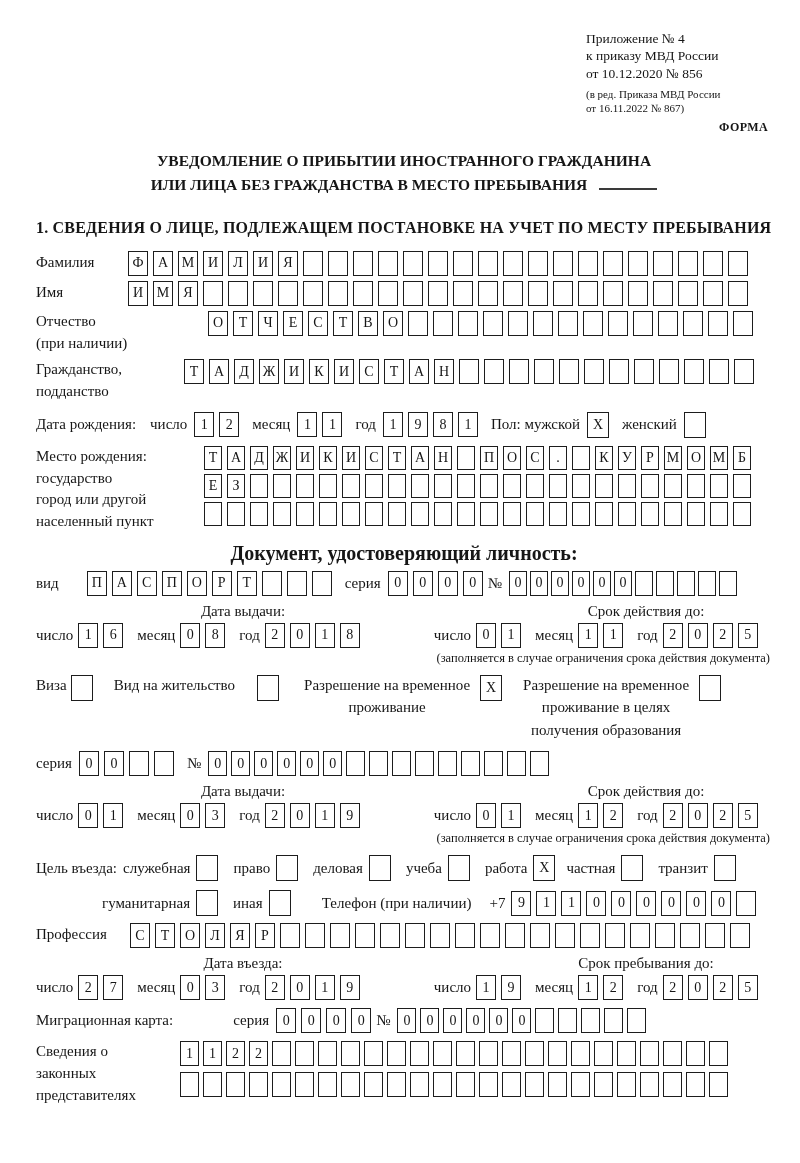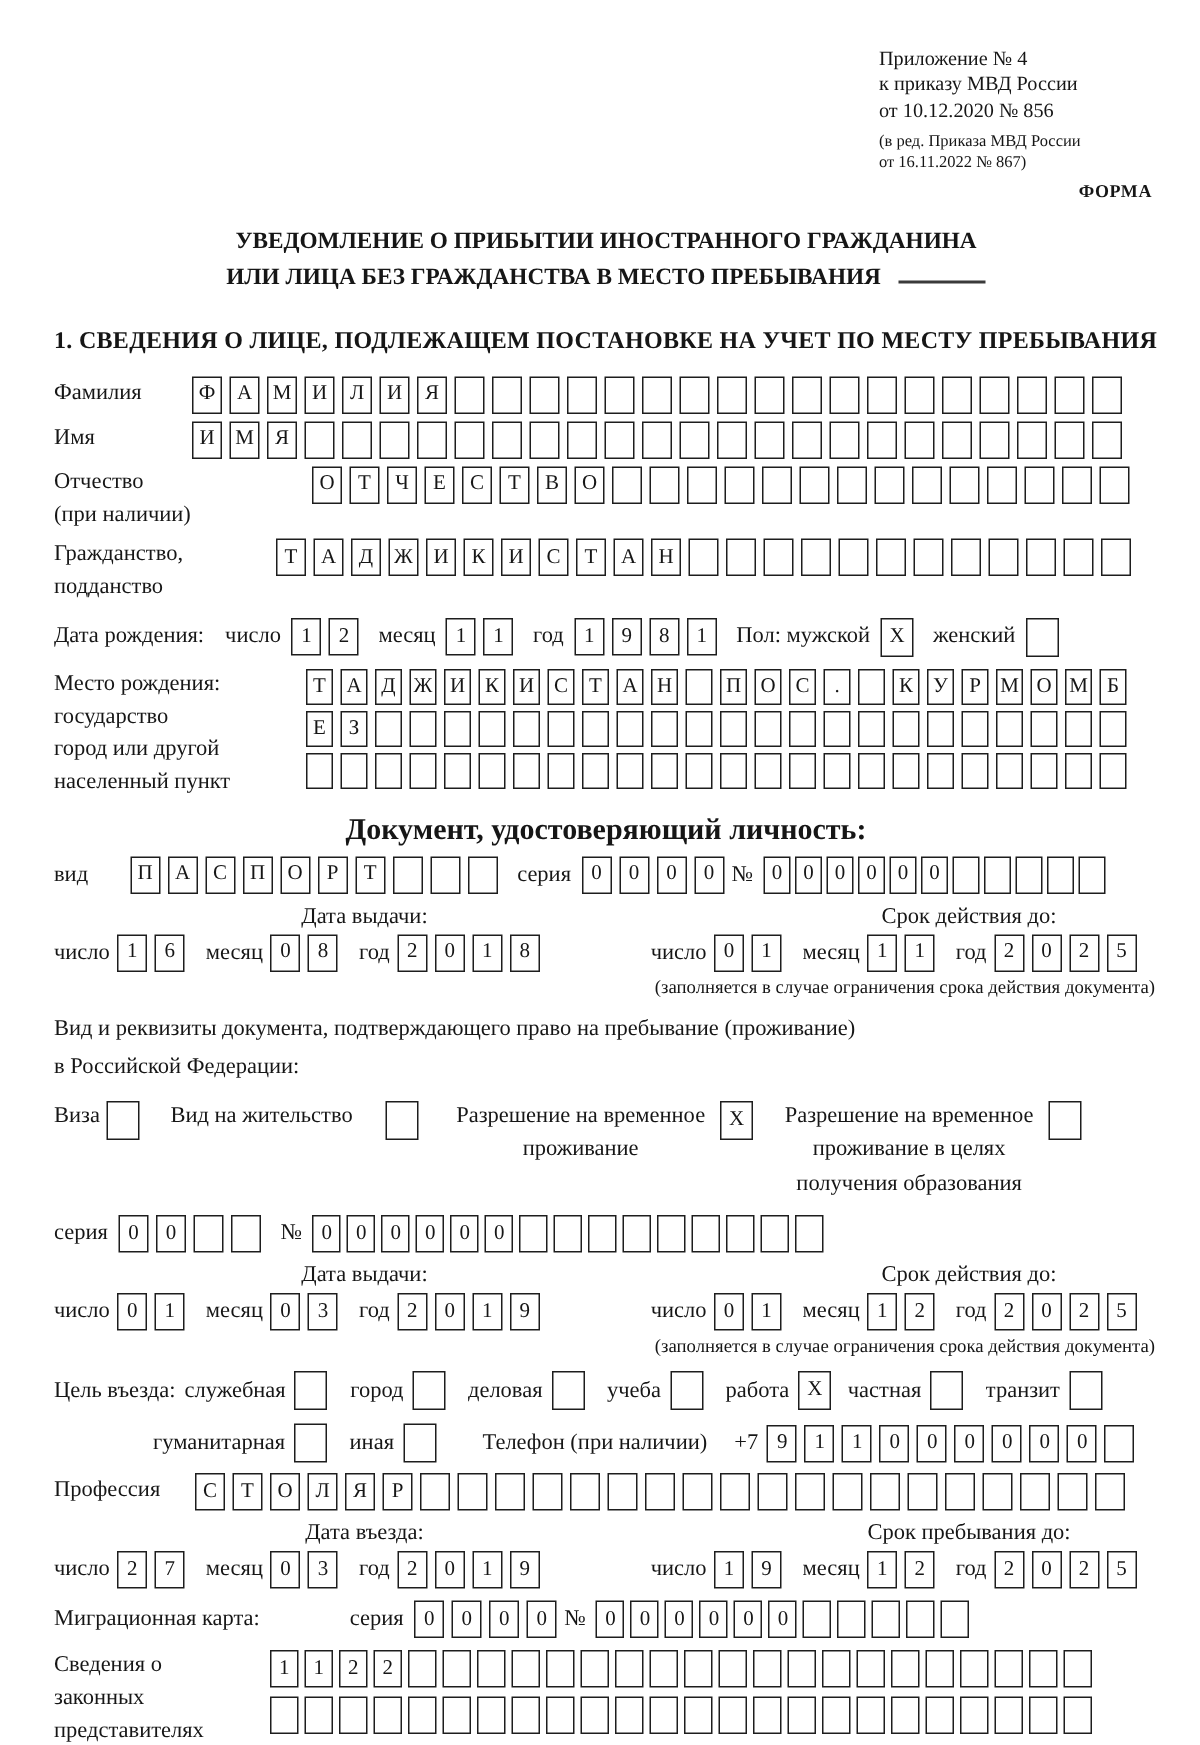--- a/index.html
+++ b/index.html
@@ -431,24 +431,20 @@
             <span class="cell">2</span>
             <span class="cell">0</span>
             <span class="cell">2</span>
             <span class="cell">5</span>
           </span>
       </div>
     </div>
     <div class="small-note">(заполняется в случае ограничения срока действия документа)</div>
   </div>
 
-  <div style="margin-top:8px; line-height:1.7;">
-    <div>Вид и реквизиты документа, подтверждающего право на пребывание (проживание)</div>
-    <div>в Российской Федерации:</div>
-  </div>
 
   <div class="opts">
     <div class="opt">
       <div class="lines">Виза</div>
       <div class="cells box" style="margin-left:4px;">
           <span class="cell"></span>
         </div>
     </div>
     <div class="opt gap16">
       <div class="lines">Вид на жительство</div>
@@ -552,21 +548,21 @@
     </div>
     <div class="small-note">(заполняется в случае ограничения срока действия документа)</div>
   </div>
 
   <div class="purpose-row">
     <span class="ilabel">Цель въезда:</span>
     <span class="ilabel">служебная</span>
     <span class="cells box">
         <span class="cell"></span>
       </span>
-    <span class="ilabel">город</span>
+    <span class="ilabel">право</span>
     <span class="cells box">
         <span class="cell"></span>
       </span>
     <span class="ilabel">деловая</span>
     <span class="cells box">
         <span class="cell"></span>
       </span>
     <span class="ilabel">учеба</span>
     <span class="cells box">
         <span class="cell"></span>

